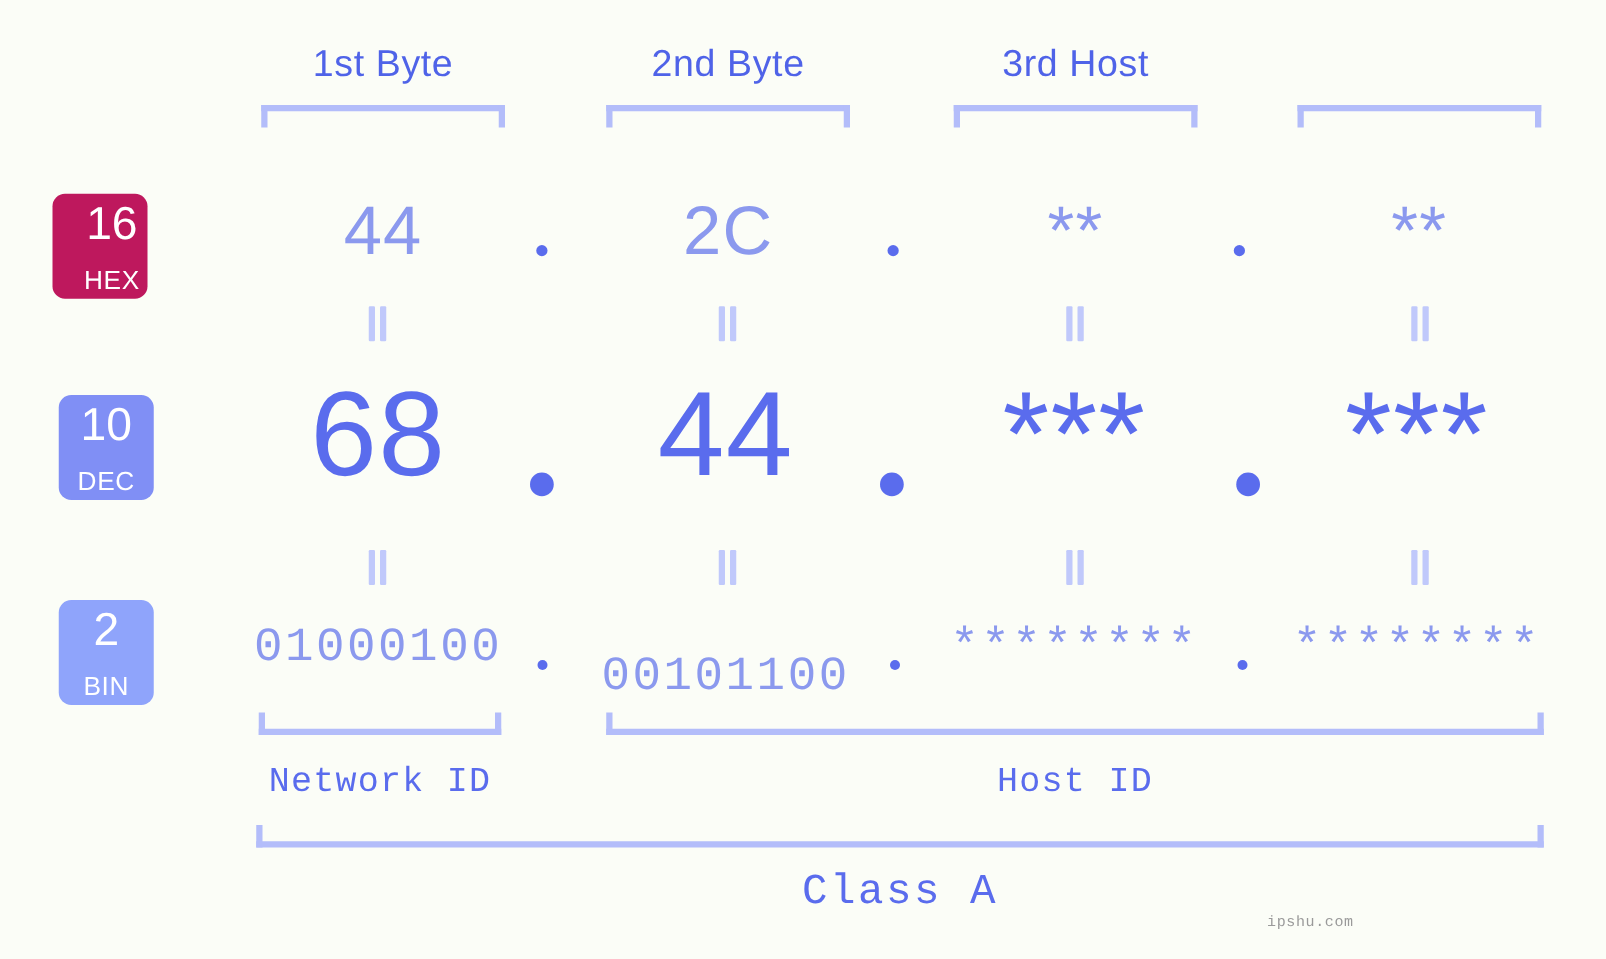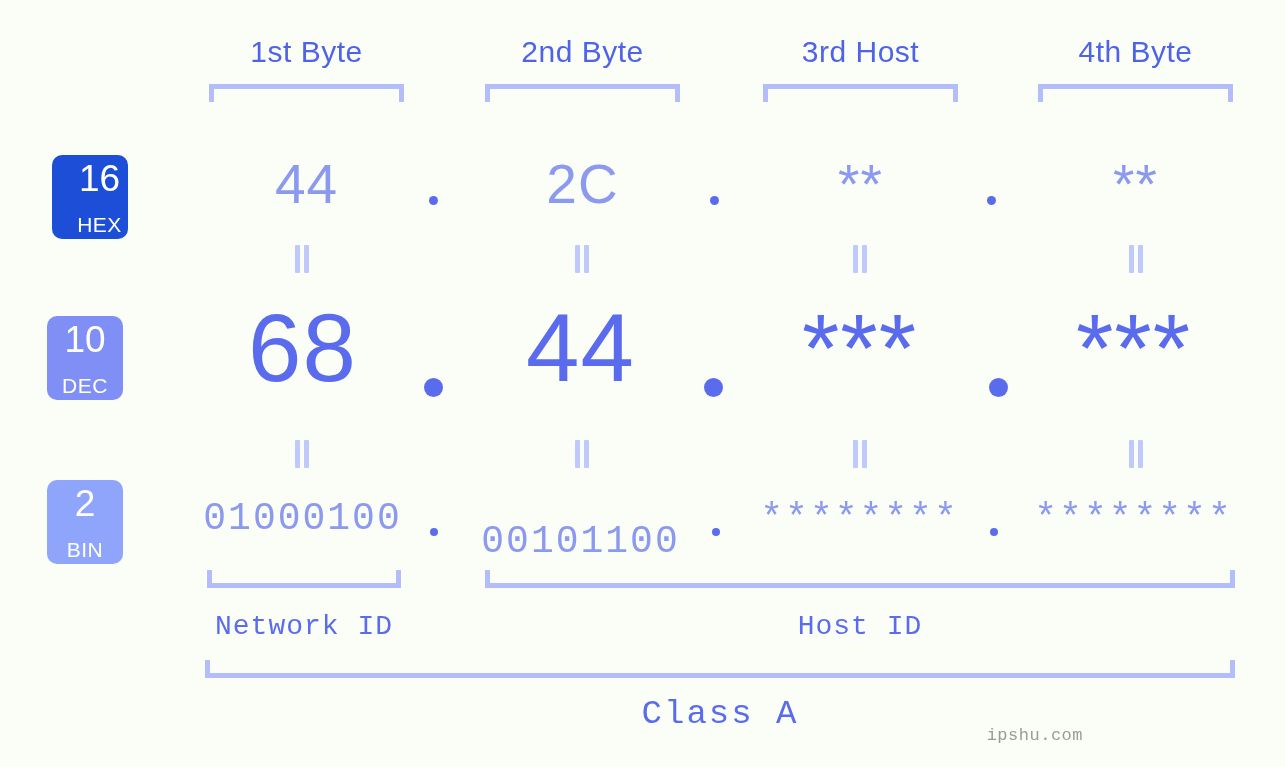--- a/index.html
+++ b/index.html
@@ -153,41 +153,40 @@
     letter-spacing: 2px;
     white-space: nowrap;
   }
 
   
   .watermark {
     position: absolute;
     right: 14px;
     bottom: 22px;
     font-family: "Liberation Mono", monospace;
-    font-size: 17px;
+    font-size: 12px;
     color: #9a9a9a;
     letter-spacing: 0.5px;
   }
 </style>
 </head>
 <body>
 
 <div class="stage">
 
   <div class="byte-label" style="left:209px; top:35px; width:195px;">1st Byte</div>
   <div class="byte-label" style="left:485px; top:35px; width:195px;">2nd Byte</div>
   <div class="byte-label" style="left:763px; top:35px; width:195px;">3rd Host</div>
-  <div class="byte-label" style="left:1038px; top:35px; width:195px;">4th Byte</div>
 
   <div class="bracket bracket-down" style="left:209px; top:84px; width:195px;"></div>
   <div class="bracket bracket-down" style="left:485px; top:84px; width:195px;"></div>
   <div class="bracket bracket-down" style="left:763px; top:84px; width:195px;"></div>
   <div class="bracket bracket-down" style="left:1038px; top:84px; width:195px;"></div>
 
-  <div class="badge" style="left:52px; top:155px; background:#1d4ed8;padding-left:19px;">
+  <div class="badge" style="left:42px; top:155px; background:#be185d;padding-left:19px;">
     <div class="num">16</div>
     <div class="nm">HEX</div>
   </div>
 
   <div class="badge" style="left:47px; top:316px; background:#808ff5;">
     <div class="num">10</div>
     <div class="nm">DEC</div>
   </div>
 
   <div class="badge" style="left:47px; top:480px; background:#8fa4fb;">

